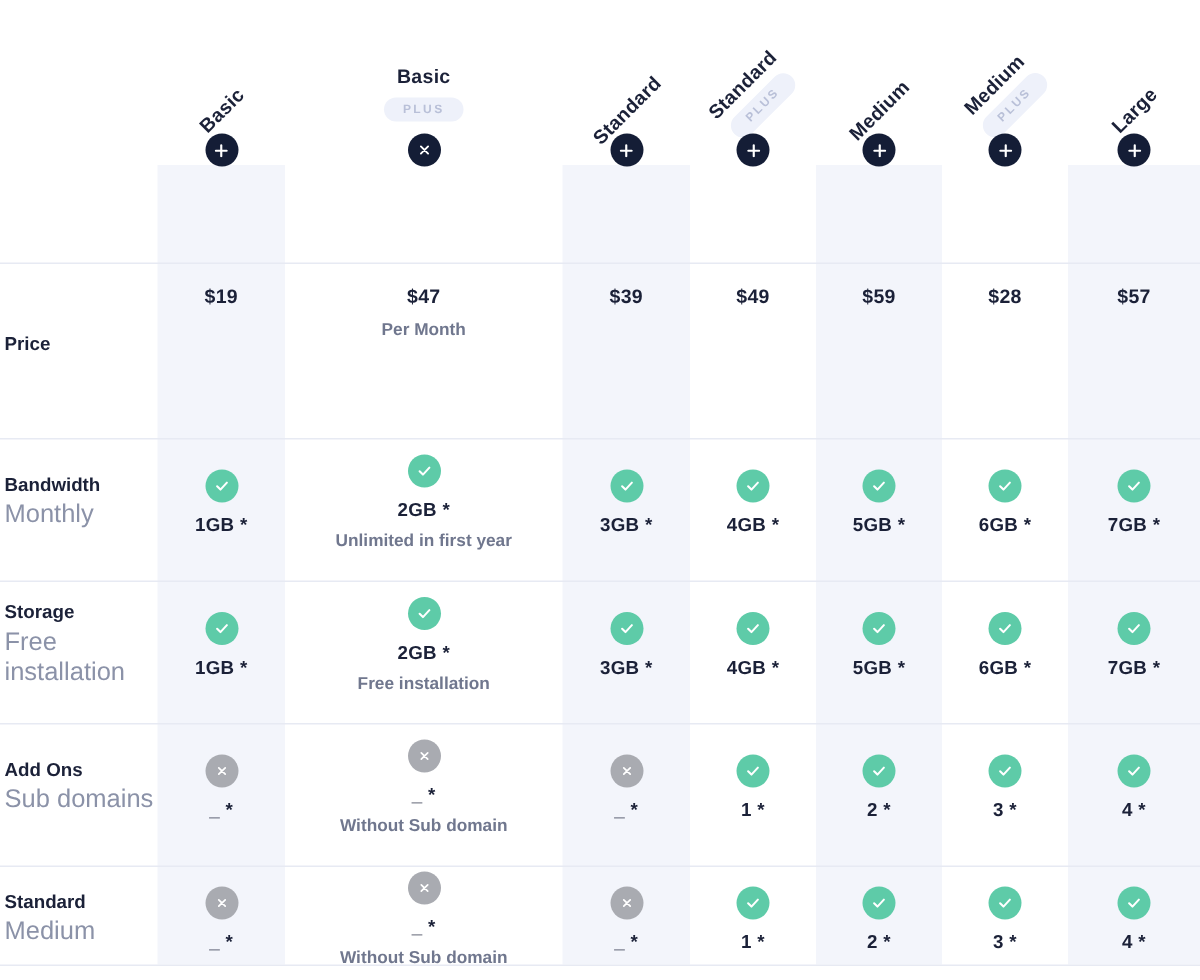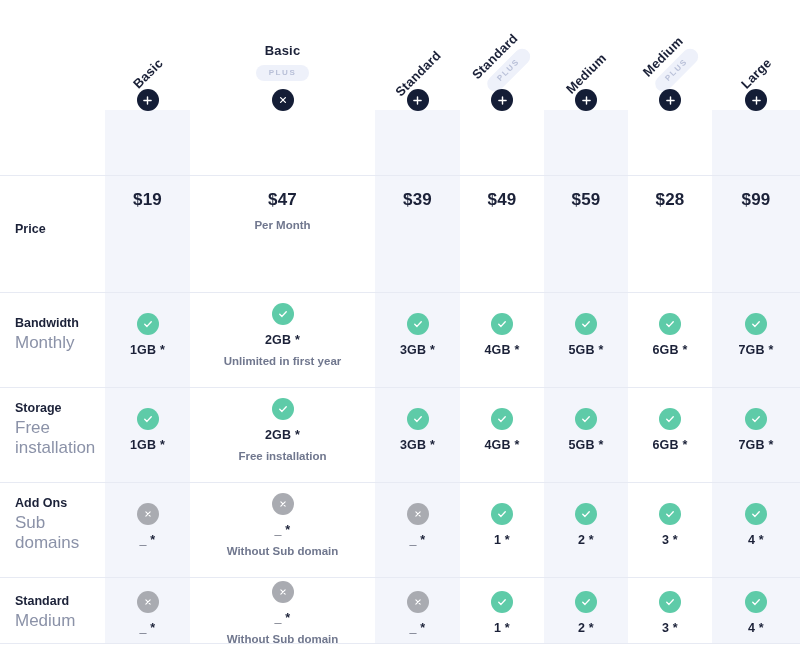--- a/index.html
+++ b/index.html
@@ -99,21 +99,21 @@
   }
   .plan-circle svg { display: block; }
 
   
   .rowlabel {
     position: relative;
     z-index: 2;
     display: flex;
     flex-direction: column;
     justify-content: center;
-    padding-left: 15px;
+    padding-left: 3px;
     gap: 3px;
   }
   .rl-title {
     font-size: 12.5px;
     font-weight: bold;
     color: #1b2138;
   }
   .rl-sub {
     font-size: 17px;
     color: #8b92a8;
@@ -131,21 +131,21 @@
     padding: 0 4px;
     text-align: center;
   }
   .cell.price-cell { justify-content: flex-start; padding-top: 20px; gap: 9px; }
   .cell-val {
     font-size: 12.5px;
     font-weight: bold;
     color: #1b2138;
     letter-spacing: .2px;
   }
-  .cell-val.price { font-size: 17px; }
+  .cell-val.price { font-size: 13px; }
   .cell-sub {
     font-size: 11.5px;
     color: #70778e;
     font-weight: bold;
   }
   .status {
     width: 22px; height: 22px;
     border-radius: 50%;
     display: flex;
     align-items: center;
@@ -259,21 +259,21 @@
         <div class="cell-sub">Per Month</div>
       </div><div class="cell price-cell">
         <div class="cell-val price">$39</div>
       </div><div class="cell price-cell">
         <div class="cell-val price">$49</div>
       </div><div class="cell price-cell">
         <div class="cell-val price">$59</div>
       </div><div class="cell price-cell">
         <div class="cell-val price">$28</div>
       </div><div class="cell price-cell">
-        <div class="cell-val price">$99</div>
+        <div class="cell-val price">$57</div>
       </div><div class="rowlabel">
         <div class="rl-title">Bandwidth</div>
         <div class="rl-sub">Monthly</div>
       </div><div class="cell">
         <div class="status yes">
           <svg width="12" height="12" viewBox="0 0 14 14">
             <path d="M3.2 7.2 L5.8 9.8 L10.8 4.4" fill="none" stroke="#fff" stroke-width="1.6" stroke-linecap="round" stroke-linejoin="round"></path>
           </svg>
         </div>
         <div class="cell-val">1GB *</div>

